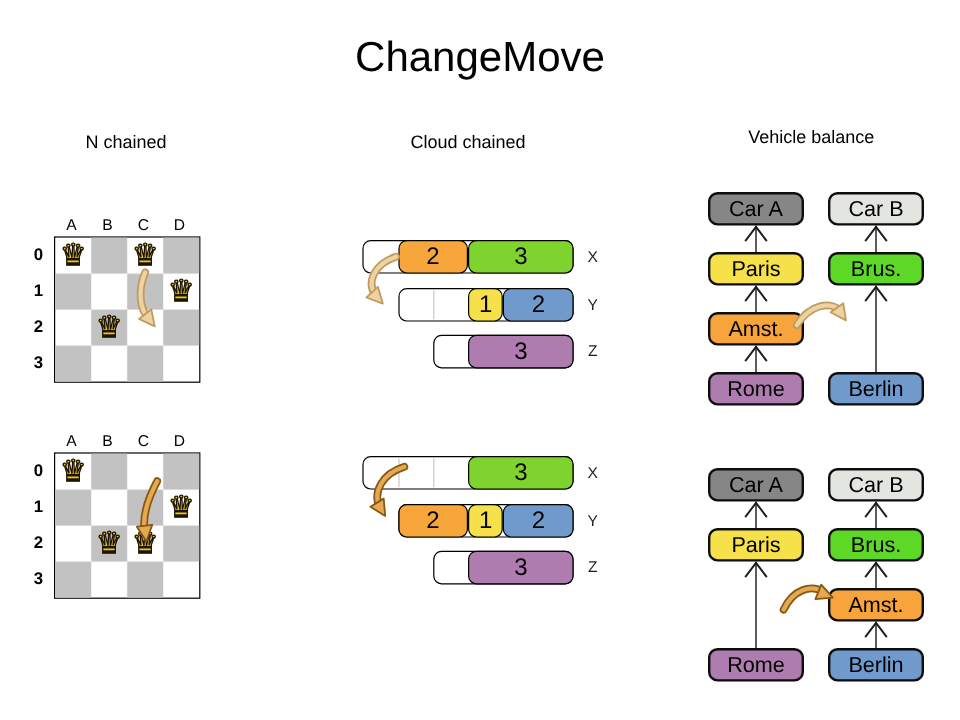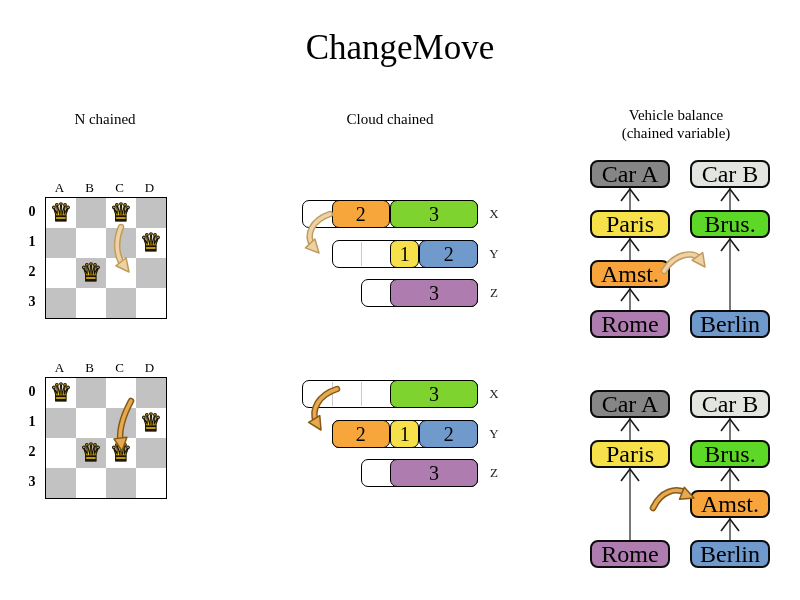--- a/index.html
+++ b/index.html
@@ -1,17 +1,17 @@
 <!DOCTYPE html>
 <html><head>
 <meta charset="utf-8">
 <style>
   html,body{margin:0;padding:0;background:#fff;}
   .canvas{position:relative;width:800px;height:600px;background:#ffffff;overflow:hidden;
-          font-family:Liberation Serif, serif;color:#000;}
+          font-family:Liberation Sans, sans-serif;color:#000;}
   .title{position:absolute;left:0;top:28px;width:800px;text-align:center;font-size:35px;}
   .subtitle{position:absolute;left:0;top:69px;width:800px;text-align:center;font-size:13px;}
   .col-header{position:absolute;width:180px;text-align:center;font-size:15px;line-height:18px;}
   
   .board{position:absolute;width:120px;height:120px;border:1px solid #000;box-sizing:content-box;
          display:grid;grid-template-columns:repeat(4,30px);grid-template-rows:repeat(4,30px);}
   .cell{width:30px;height:30px;display:flex;align-items:center;justify-content:center;}
   .cell.dark{background:#c2c2c2;}
   .queen{font-size:25px;line-height:28px;color:#f2c71b;-webkit-text-stroke:1.1px #1c1400;
          text-shadow:0 1px 0 rgba(0,0,0,.35);}
@@ -24,34 +24,33 @@
                    border-radius:7px;box-sizing:border-box;}
   .cloud-divider{position:absolute;width:1px;height:24px;background:#c9c9c9;}
   .cloud-block{position:absolute;height:28px;border:1.6px solid #000;border-radius:7px;
                box-sizing:border-box;display:flex;align-items:center;justify-content:center;
                font-size:20px;}
   .cloud-label{position:absolute;width:20px;height:16px;line-height:16px;text-align:center;
                font-size:13px;color:#222;}
   
   .vr-node{position:absolute;width:80px;height:28px;border:2px solid #0d0d0d;border-radius:8px;
            box-sizing:border-box;display:flex;align-items:center;justify-content:center;
-           font-size:24px;}
+           font-size:18px;}
   #overlay{position:absolute;left:0;top:0;z-index:6;pointer-events:none;}
 </style>
 </head>
 <body>
 
 <div class="canvas">
   <div class="title">ChangeMove</div>
 
   <div class="col-header" style="left:15px;top:110px">N chained</div>
   <div class="col-header" style="left:300px;top:110px">Cloud chained</div>
   <div class="col-header" style="left:586px;top:106px">
     <div>Vehicle balance</div>
-    <div>(chained variable)</div>
   </div>
 
   <div id="boards">
       <div class="col-labels" style="left: 45px; top: 180px;">
         <span>A</span>
         <span>B</span>
         <span>C</span>
         <span>D</span>
       </div>
       <div class="row-labels" style="left: 24px; top: 197px;">

